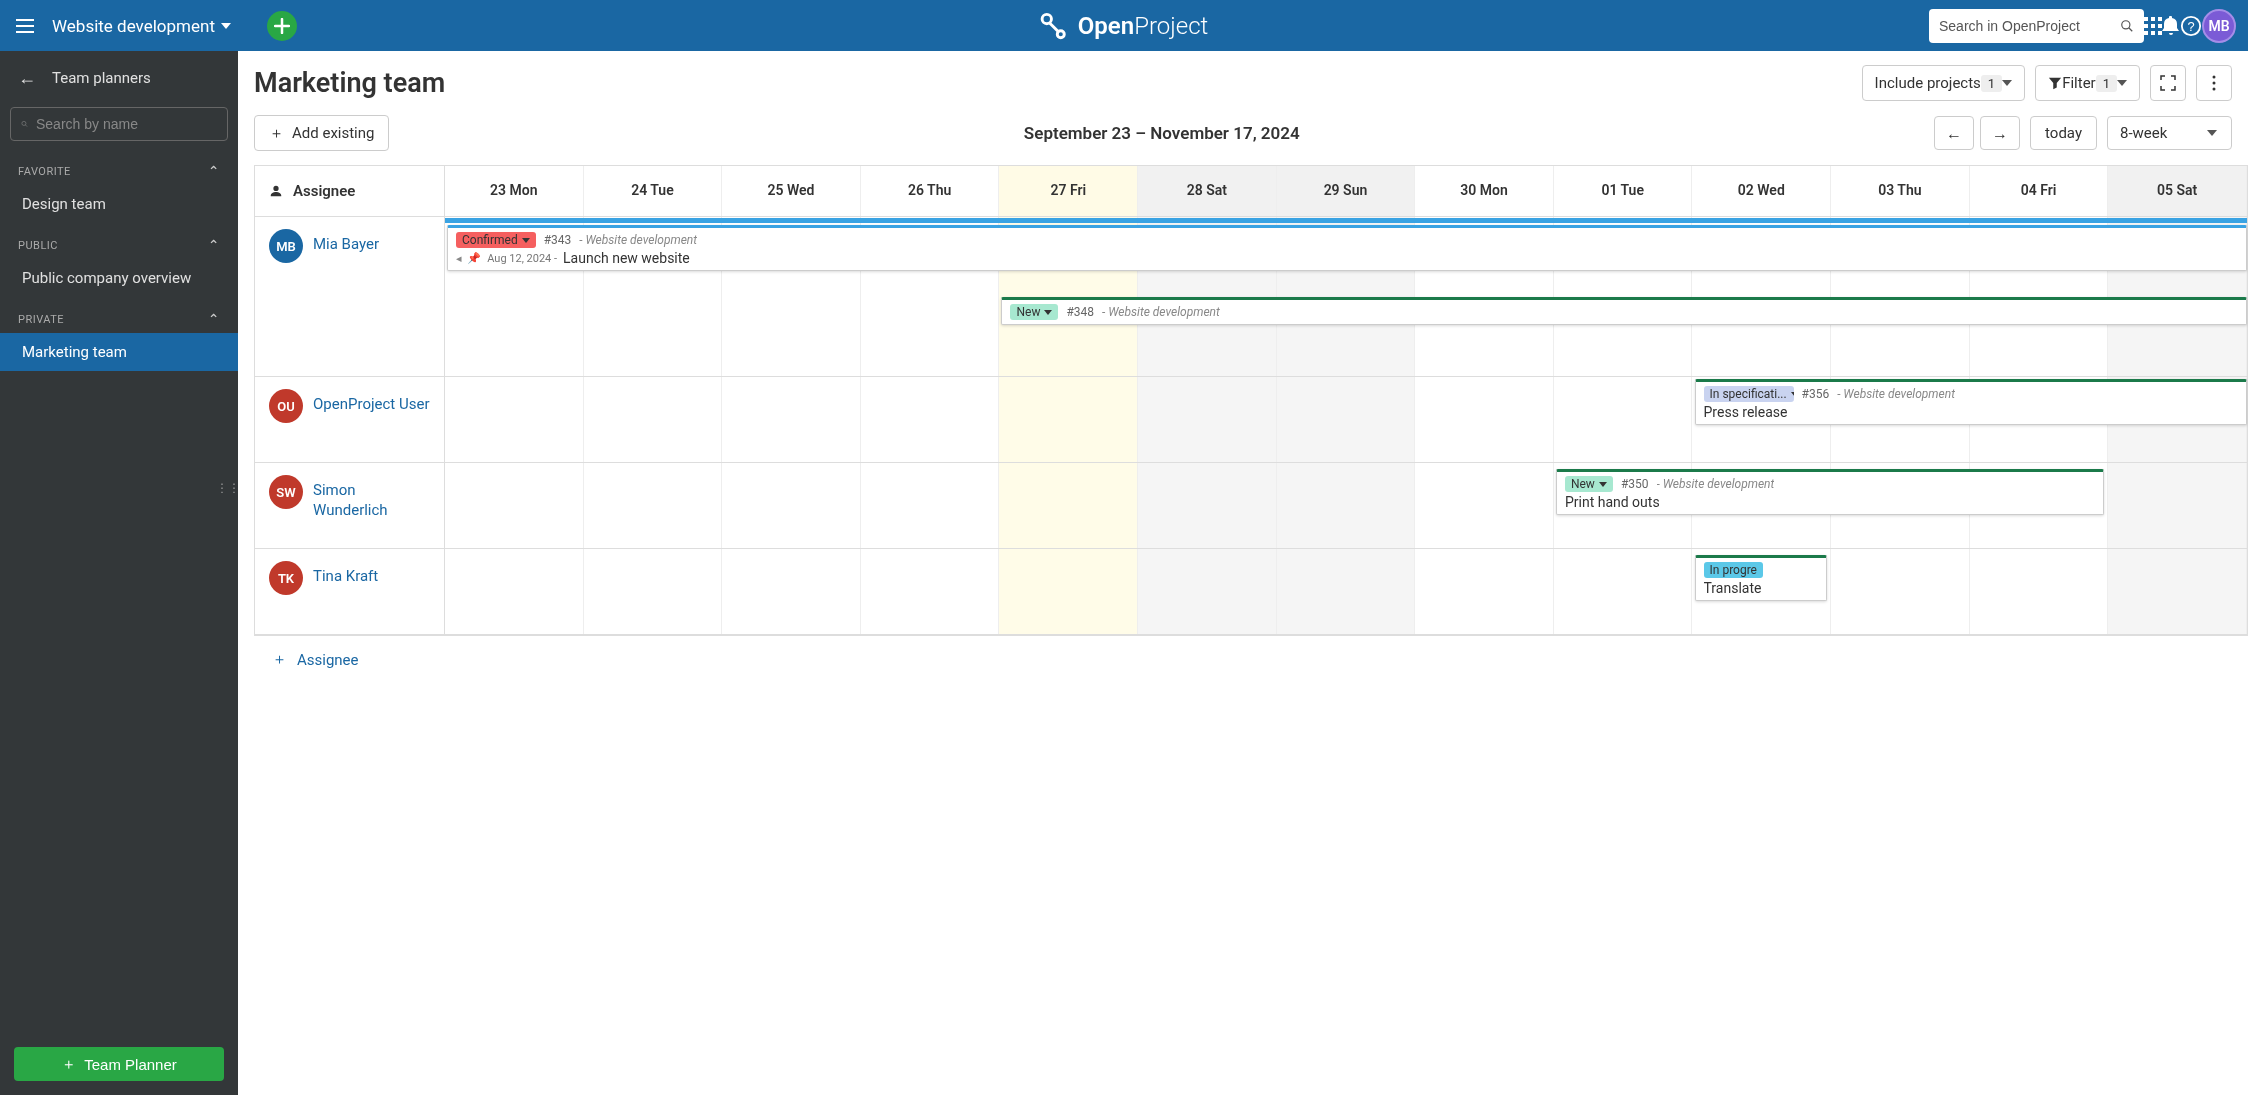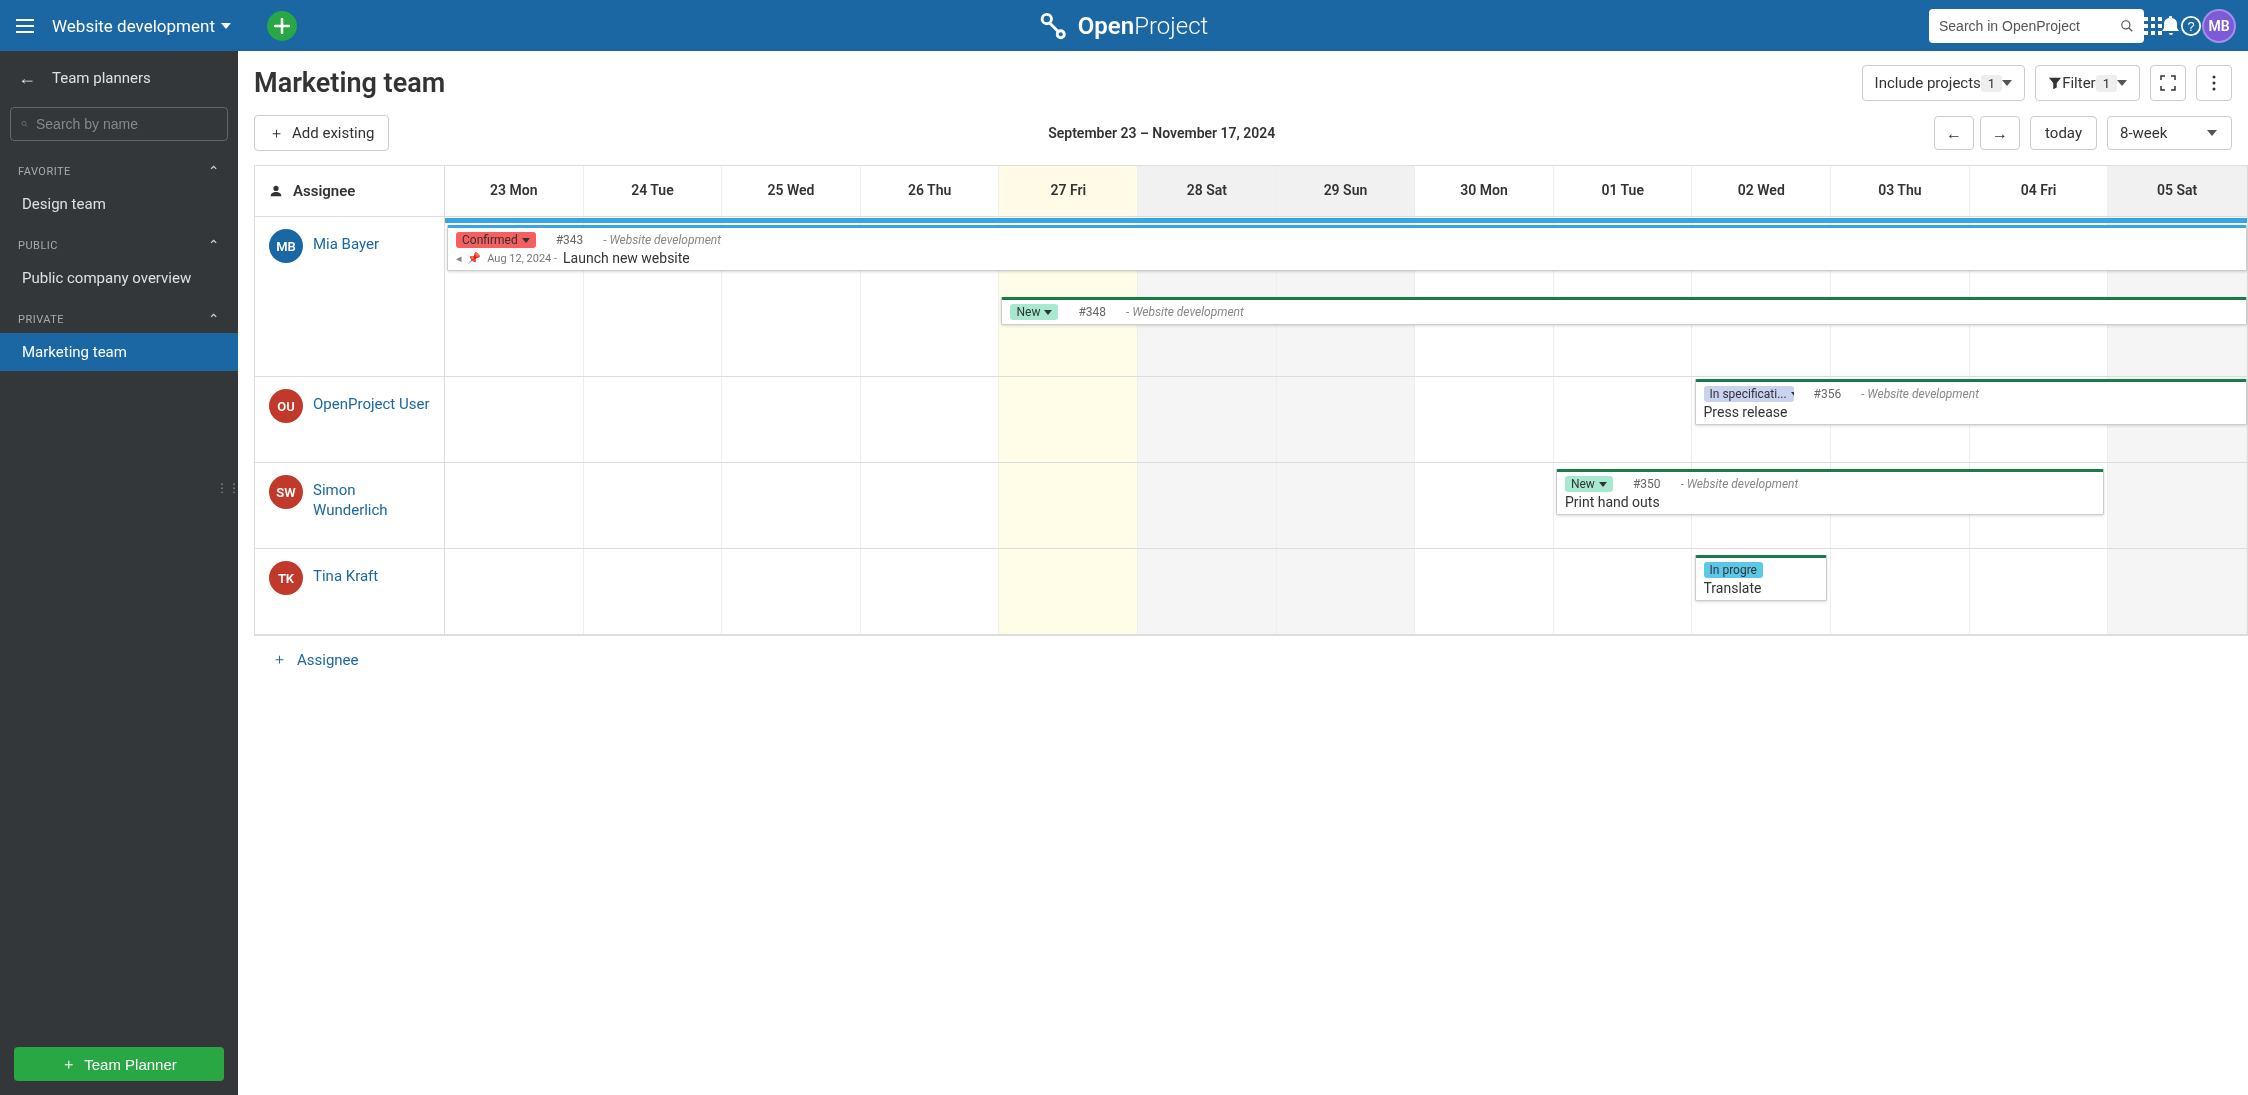--- a/index.html
+++ b/index.html
@@ -43,21 +43,21 @@
   
   .main { flex:1; display:flex; flex-direction:column; min-width:0; background:#fff;}
   .main-head { display:flex; align-items:center; padding:14px 16px 0; gap:10px;}
   .page-title { font-size:27px; font-weight:600; }
   .head-spacer { flex:1; }
   .pill { border:1px solid #ccc; border-radius:4px; height:36px; display:flex; align-items:center; padding:0 12px; gap:0; cursor:pointer; font-size:15px;}
   .badge-sq { background:#eee; border-radius:3px; padding:1px 7px; font-size:13px;}
   .icon-btn { border:1px solid #ccc; border-radius:4px; width:36px; height:36px; display:flex; align-items:center; justify-content:center; cursor:pointer;}
   .toolbar-row { display:flex; align-items:center; padding:14px 16px; gap:10px;}
   .add-existing { border:1px solid #ccc; border-radius:4px; height:36px; display:flex; align-items:center; padding:0 14px; gap:8px; cursor:pointer; font-size:15px;}
-  .date-title { flex:1; text-align:center; font-size:14px; font-weight:600;}
+  .date-title { flex:1; text-align:center; font-size:17px; font-weight:600;}
   .nav-btns { display:flex; gap:6px;}
   .nav-btn { border:1px solid #ccc; border-radius:4px; width:40px; height:34px; display:flex; align-items:center; justify-content:center; cursor:pointer; font-size:16px;}
   .today-btn { border:1px solid #ccc; border-radius:4px; height:34px; padding:0 14px; display:flex; align-items:center; cursor:pointer; font-size:15px;}
   .range-sel { border:1px solid #ccc; border-radius:4px; height:34px; padding:0 12px; display:flex; align-items:center; gap:40px; cursor:pointer; font-size:15px; min-width:125px;}
 
   
   .grid-wrap { flex:1; overflow:auto; padding:0 0 0 16px;}
   .grid { border:1px solid #ddd; display:flex; flex-direction:column; min-width:100%;}
   .grid-header { display:flex; border-bottom:1px solid #ddd; background:#fff; position:sticky; top:0; z-index:2;}
   .assignee-col { width:190px; flex-shrink:0; border-right:1px solid #ddd; padding:16px 14px; display:flex; align-items:center; gap:10px; font-weight:600; font-size:15px;}
@@ -69,21 +69,21 @@
   .assignee-cell { width:190px; flex-shrink:0; border-right:1px solid #ddd; padding:12px 14px; display:flex; align-items:flex-start; gap:10px;}
   .av { width:34px; height:34px; border-radius:50%; display:flex; align-items:center; justify-content:center; color:#fff; font-weight:600; font-size:13px; flex-shrink:0;}
   .assignee-name { color:#1a67a3; font-size:15px; line-height:1.3; padding-top:6px;}
   .row-grid { flex:1; display:flex; position:relative;}
   .row-grid .cell { flex:1; min-width:86px; border-right:1px solid #eee;}
   .row-grid .cell.today-col{ background:#fffce8;}
   .row-grid .cell.wkend{ background:#f5f5f5;}
 
   
   .wp-card { position:absolute; background:#fff; border:1px solid #ccc; border-top:3px solid #555; border-radius:2px; box-shadow:0 1px 3px rgba(0,0,0,0.15); padding:4px 8px; font-size:13px; display:flex; flex-direction:column; gap:2px; z-index:1;}
-  .wp-meta { display:flex; align-items:center; gap:20px; flex-wrap:nowrap; overflow:hidden;}
+  .wp-meta { display:flex; align-items:center; gap:8px; flex-wrap:nowrap; overflow:hidden;}
   .status-tag { border-radius:3px; padding:1px 6px; font-size:12px; display:flex; align-items:center; gap:4px; white-space:nowrap;}
   .status-tag .sc { width:0;height:0;border-left:4px solid transparent;border-right:4px solid transparent;border-top:5px solid #333;}
   .wp-id { color:#666; font-size:12px;}
   .wp-proj { color:#888; font-style:italic; font-size:12px; white-space:nowrap; overflow:hidden; text-overflow:ellipsis;}
   .wp-title-row { display:flex; align-items:center; gap:6px; font-size:14px;}
   .wp-title { white-space:nowrap; overflow:hidden; text-overflow:ellipsis;}
   .mini-ic { color:#888; font-size:11px;}
   .wp-date { color:#777; font-size:11px;}
   .seg-bar { position:absolute; height:5px; background:#3aa3e3; z-index:1;}
 

